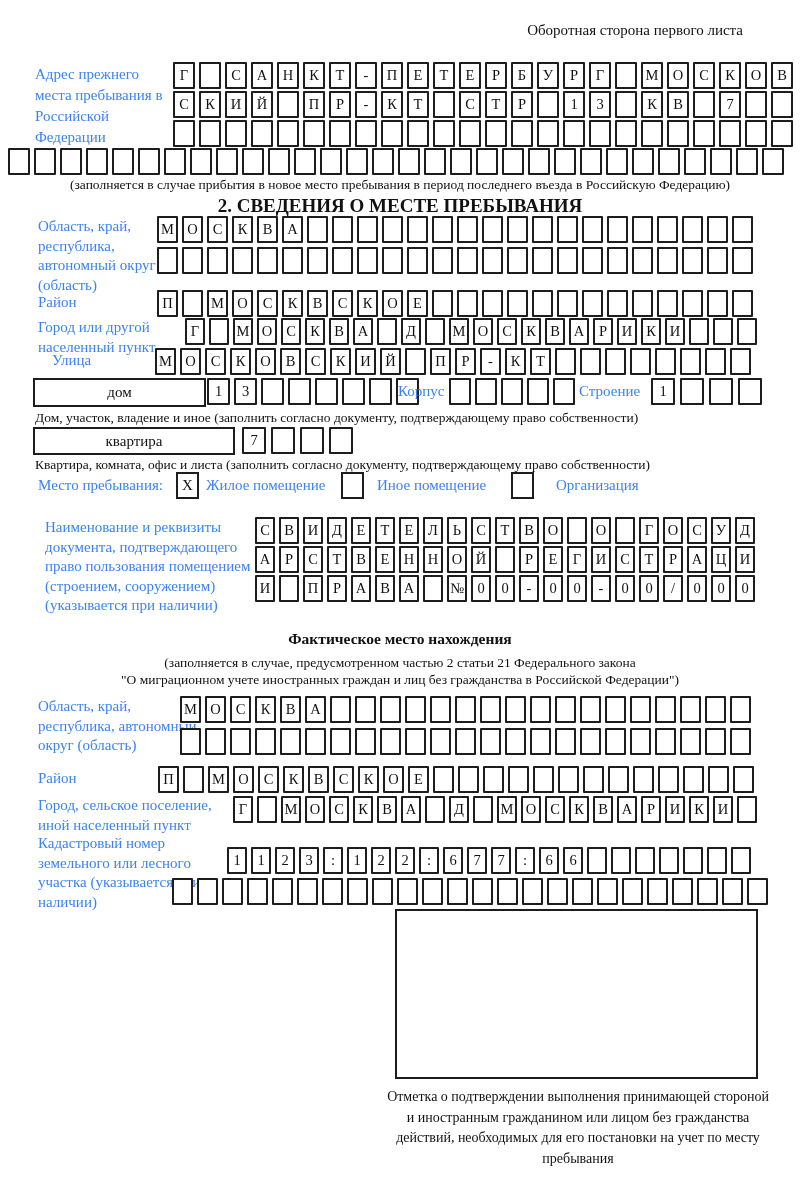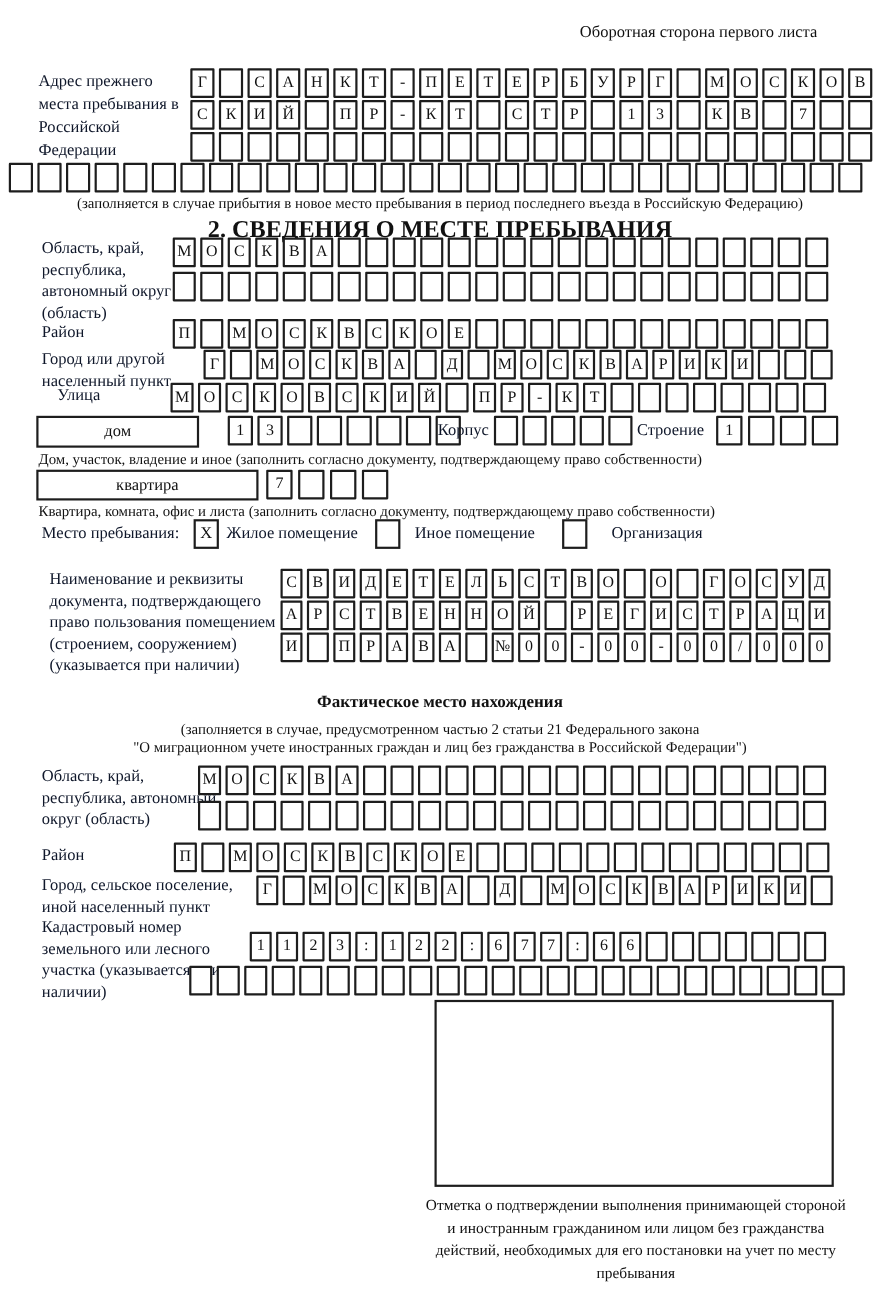--- a/index.html
+++ b/index.html
@@ -1,24 +1,24 @@
 <!DOCTYPE html>
 <html><head>
 <meta charset="utf-8">
 <style>
   html,body{margin:0;padding:0;background:#fff;}
   .page{
     position:relative;width:800px;height:1180px;background:#ffffff;color:#111;
     font-family:"Liberation Serif","DejaVu Serif",serif;overflow:hidden;
   }
   .abs{position:absolute;}
-  .flabel{position:absolute;font-size:15px;line-height:19.5px;color:#0f172a;}
+  .flabel{position:absolute;font-size:15px;line-height:19.5px;color:#3b82f6;}
   .note{position:absolute;font-size:13.5px;color:#111;white-space:nowrap;}
   .center{text-align:center;width:800px;left:0;}
-  .sect-title{position:absolute;font-weight:bold;font-size:22px;}
+  .sect-title{position:absolute;font-weight:bold;font-size:19px;}
   .cellrow{position:absolute;display:flex;gap:4px;}
   .cell{
     box-sizing:border-box;flex:0 0 auto;
     width:var(--cw,21px);height:var(--ch,27px);
     border:2px solid #1d1d1d;background:#fff;
     display:flex;align-items:center;justify-content:center;
     font-size:14.5px;line-height:1;border-radius:1px;
   }
   .widebox{
     position:absolute;box-sizing:border-box;border:2px solid #1d1d1d;background:#fff;
@@ -284,21 +284,21 @@
       <span class="cell"></span>
       <span class="cell"></span>
       <span class="cell"></span>
       <span class="cell"></span>
       <span class="cell"></span>
       <span class="cell"></span>
       <span class="cell"></span>
       <span class="cell"></span>
     </div>
 
-  <div class="widebox" style="left:33px;top:378px;width:148px;height:29px;">дом</div>
+  <div class="widebox" style="left:33px;top:378px;width:173px;height:29px;">дом</div>
   <div class="cellrow" style="left:207px;top:378px;--cw:23px;">
       <span class="cell">1</span>
       <span class="cell">3</span>
       <span class="cell"></span>
       <span class="cell"></span>
       <span class="cell"></span>
       <span class="cell"></span>
       <span class="cell"></span>
       <span class="cell"></span>
     </div>

